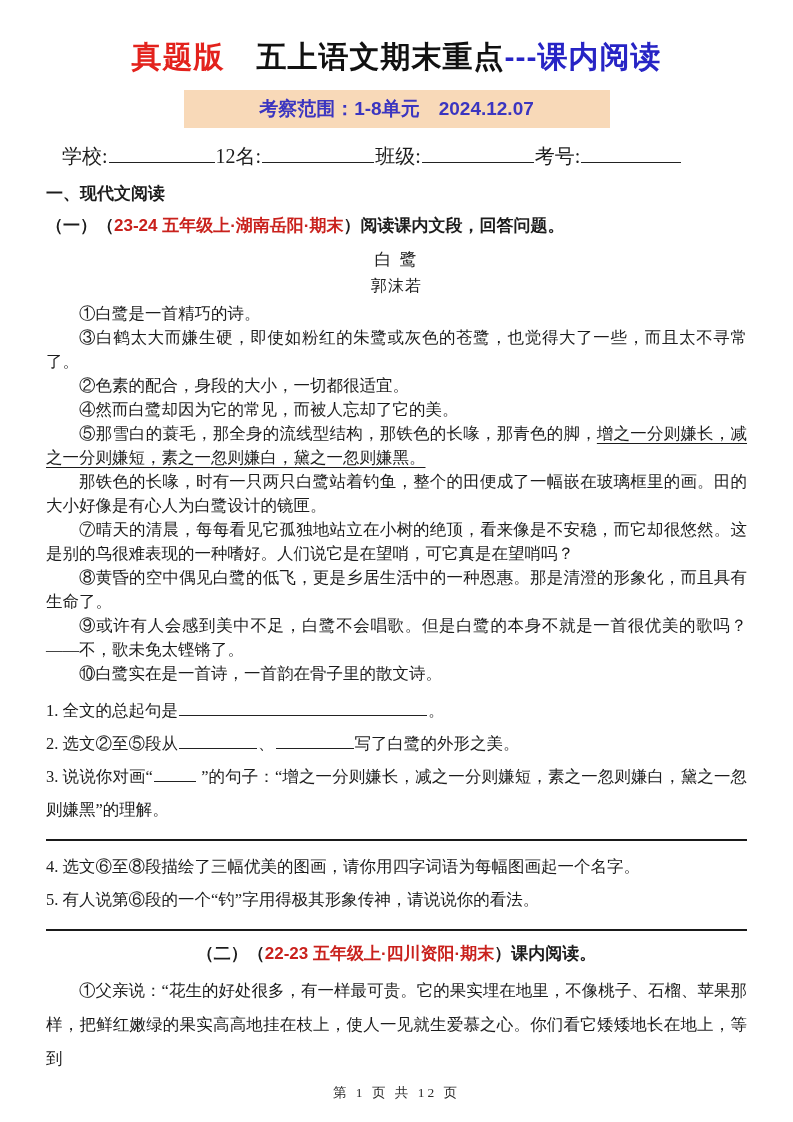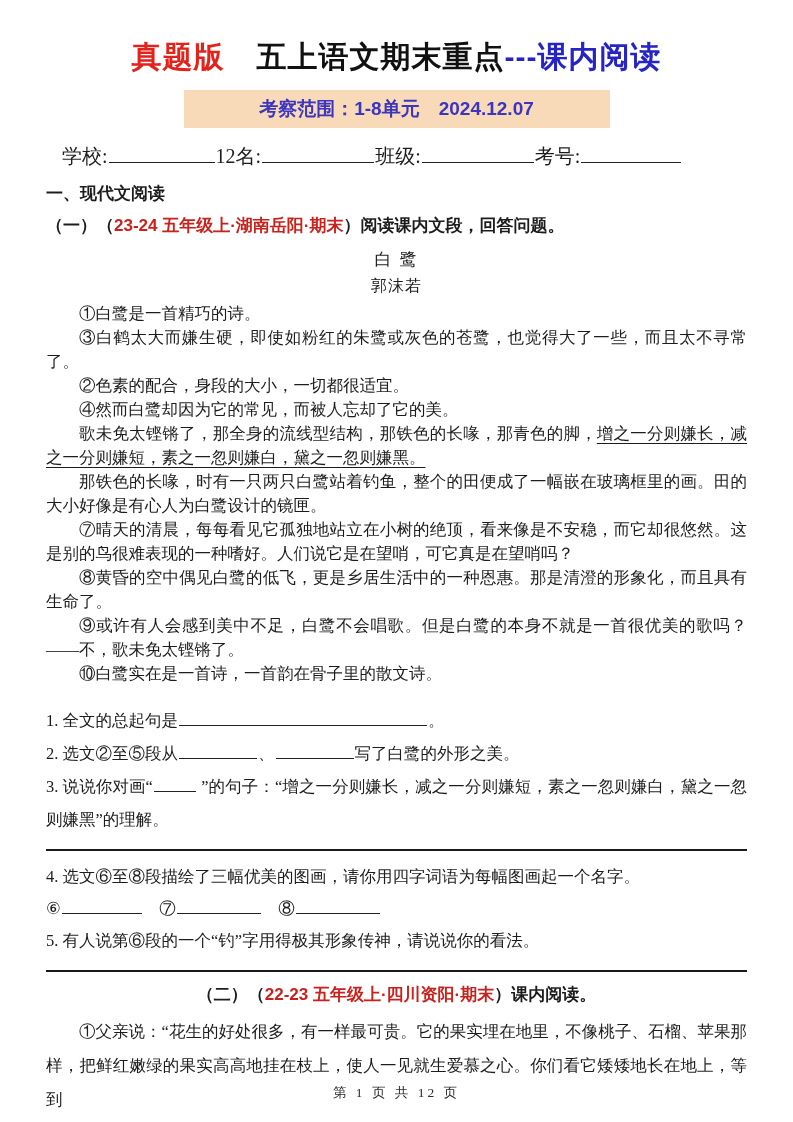--- a/index.html
+++ b/index.html
@@ -80,21 +80,21 @@
   .passage { margin-top: 3px; }
   .passage p {
     margin: 0;
     font-size: 16.5px;
     line-height: 24px;
     text-align: justify;
     text-indent: 2em;
   }
   .part2-passage { margin-top: 6px; }
   .part2-passage p { line-height: 34px; }
-  .blocks { margin-top: 18px; }
+  .blocks { margin-top: 8px; }
   .blocks p.question {
     margin: 0;
     font-size: 16.5px;
     line-height: 33px;
     text-align: justify;
   }
   .blocks p.blanks-line {
     margin: 0;
     font-size: 16.5px;
     line-height: 31px;
@@ -154,35 +154,34 @@
   </div>
 
   <div class="passage-title">白 鹭</div>
   <div class="passage-author">郭沫若</div>
 
   <div class="passage">
       <p><span>①白鹭是一首精巧的诗。</span></p>
       <p><span>③白鹤太大而嫌生硬，即使如粉红的朱鹭或灰色的苍鹭，也觉得大了一些，而且太不寻常了。</span></p>
       <p><span>②色素的配合，身段的大小，一切都很适宜。</span></p>
       <p><span>④然而白鹭却因为它的常见，而被人忘却了它的美。</span></p>
-      <p><span>歌未免太铿锵了，那全身的流线型结构，那铁色的长喙，那青色的脚，</span><span class="u">增之一分则嫌长，减之一分则嫌短，素之一忽则嫌白，黛之一忽则嫌黑。</span></p>
+      <p><span>⑤那雪白的蓑毛，那全身的流线型结构，那铁色的长喙，那青色的脚，</span><span class="u">增之一分则嫌长，减之一分则嫌短，素之一忽则嫌白，黛之一忽则嫌黑。</span></p>
       <p><span>那铁色的长喙，时有一只两只白鹭站着</span><span class="emdot">钓</span><span>鱼，整个的田便成了一幅嵌在玻璃框里的画。田的大小好像是有心人为白鹭设计的镜匣。</span></p>
       <p><span>⑦晴天的清晨，每每看见它孤独地站立在小树的绝顶，看来像是不安稳，而它却很悠然。这是别的鸟很难表现的一种嗜好。人们说它是在望哨，可它真是在望哨吗？</span></p>
       <p><span>⑧黄昏的空中偶见白鹭的低飞，更是乡居生活中的一种恩惠。那是清澄的形象化，而且具有生命了。</span></p>
       <p><span>⑨或许有人会感到美中不足，白鹭不会唱歌。但是白鹭的本身不就是一首很优美的歌吗？——不，歌未免太铿锵了。</span></p>
       <p><span>⑩白鹭实在是一首诗，一首韵在骨子里的散文诗。</span></p>
     </div>
 
   <div class="blocks">
       <p class="question"><span>1. 全文的总起句是</span><span class="blank" style="width: 248px;"></span><span>。</span></p>
       <p class="question"><span>2. 选文②至⑤段从</span><span class="blank" style="width: 78px;"></span><span>、</span><span class="blank" style="width: 78px;"></span><span>写了白鹭的外形之美。</span></p>
       <p class="question"><span>3. 说说你对画“</span><span class="blank" style="width: 42px;"></span><span> ”的句子：“增之一分则嫌长，减之一分则嫌短，素之一忽则嫌白，黛之一忽则嫌黑”的理解。</span></p>
       <div class="rule"></div>
       <p class="question"><span>4. 选文⑥至⑧段描绘了三幅优美的图画，请你用四字词语为每幅图画起一个名字。</span></p>
-      <p class="blanks-line"><span>⑥</span><span class="blank" style="width: 80px;"></span><span>　⑦</span><span class="blank" style="width: 84px;"></span><span>　⑧</span><span class="blank" style="width: 84px;"></span></p>
       <p class="question"><span>5. 有人说第⑥段的一个“钓”字用得极其形象传神，请说说你的看法。</span></p>
       <div class="rule"></div>
     </div>
 
   <div class="part-heading part2-gap">
     <span>（二）（</span><span class="red">22-23 五年级上·四川资阳·期末</span><span>）课内阅读。</span>
   </div>
 
   <div class="passage part2-passage">
       <p><span>①父亲说：“花生的好处很多，有一样最可贵。它的果实埋在地里，不像桃子、石榴、苹果那样，把鲜红嫩绿的果实高高地挂在枝上，使人一见就生爱慕之心。你们看它矮矮地长在地上，等到</span></p>

